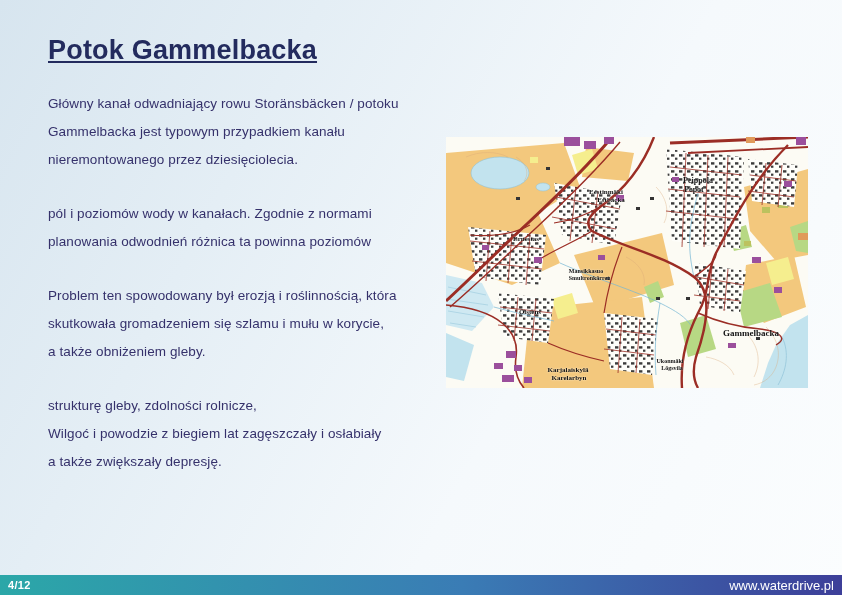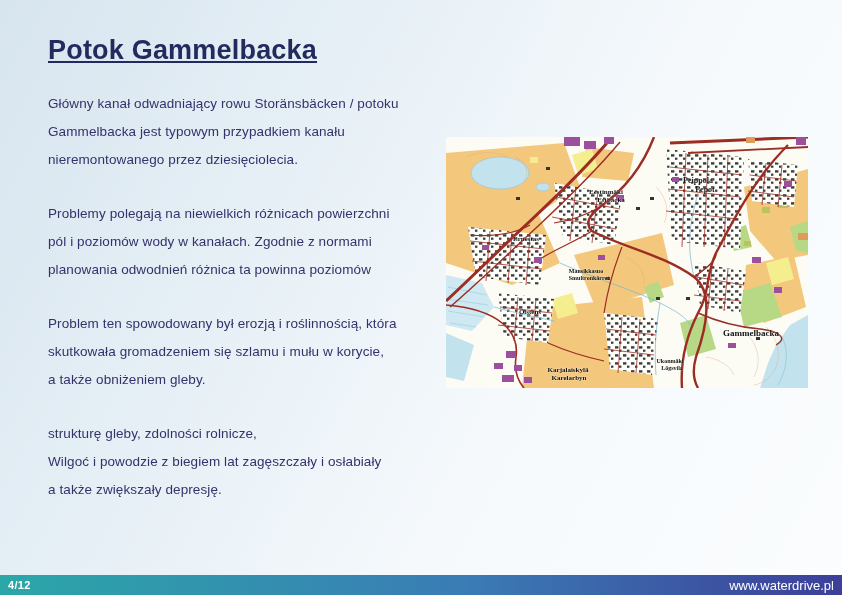--- a/index.html
+++ b/index.html
@@ -29,21 +29,20 @@
   <div class="text-col">
     <h1 class="page-title">Potok Gammelbacka</h1>
 
     <div class="para">
       <div class="line">Główny kanał odwadniający rowu Storänsbäcken / potoku</div>
       <div class="line">Gammelbacka jest typowym przypadkiem kanału</div>
       <div class="line">nieremontowanego przez dziesięciolecia.</div>
     </div>
 
     <div class="para">
-      <div class="line">Problemy polegają na niewielkich różnicach powierzchni</div>
       <div class="line">pól i poziomów wody w kanałach. Zgodnie z normami</div>
       <div class="line">planowania odwodnień różnica ta powinna poziomów</div>
     </div>
 
     <div class="para">
       <div class="line">Problem ten spowodowany był erozją i roślinnością, która</div>
       <div class="line">skutkowała gromadzeniem się szlamu i mułu w korycie,</div>
       <div class="line">a także obniżeniem gleby.</div>
     </div>
 
@@ -216,21 +215,21 @@
         <rect x="240" y="160" width="4" height="3"></rect>
           <rect x="310" y="200" width="4" height="3"></rect>
         <rect x="190" y="70" width="4" height="3"></rect>
           <rect x="160" y="140" width="4" height="3"></rect>
         <rect x="100" y="30" width="4" height="3"></rect>
           <rect x="70" y="60" width="4" height="3"></rect>
       </g>
     </svg>
 
     <div class="map-label" style="left: 252px; top: 40px; font-size: 8px;">Peippola</div>
-    <div class="map-label" style="left: 259px; top: 49px; font-size: 8px;">Pepot</div>
+    <div class="map-label" style="left: 248px; top: 49px; font-size: 8px;">Pepot</div>
     <div class="map-label" style="left: 305px; top: 192px; font-size: 9px;">Gammelbacka</div>
     <div class="map-label" style="left: 160px; top: 52px; font-size: 7px;">Eestinmäki</div>
     <div class="map-label" style="left: 165px; top: 60px; font-size: 7px;">Estbacka</div>
     <div class="map-label" style="left: 80px; top: 99px; font-size: 7px;">Ernestas</div>
     <div class="map-label" style="left: 84px; top: 172px; font-size: 7px;">Ölstens</div>
     <div class="map-label" style="left: 140px; top: 131px; font-size: 6px;">Mansikkasuo</div>
     <div class="map-label" style="left: 143px; top: 138px; font-size: 6px;">Smultronkärret</div>
     <div class="map-label" style="left: 122px; top: 230px; font-size: 7px;">Karjalaiskylä</div>
     <div class="map-label" style="left: 123px; top: 238px; font-size: 7px;">Karelarbyn</div>
     <div class="map-label" style="left: 224px; top: 221px; font-size: 6px;">Ukonmäki</div>

